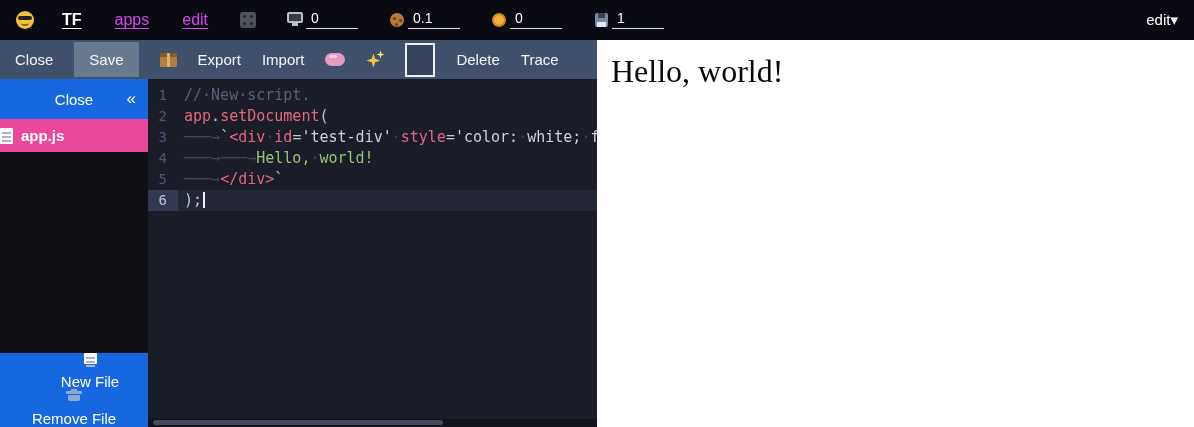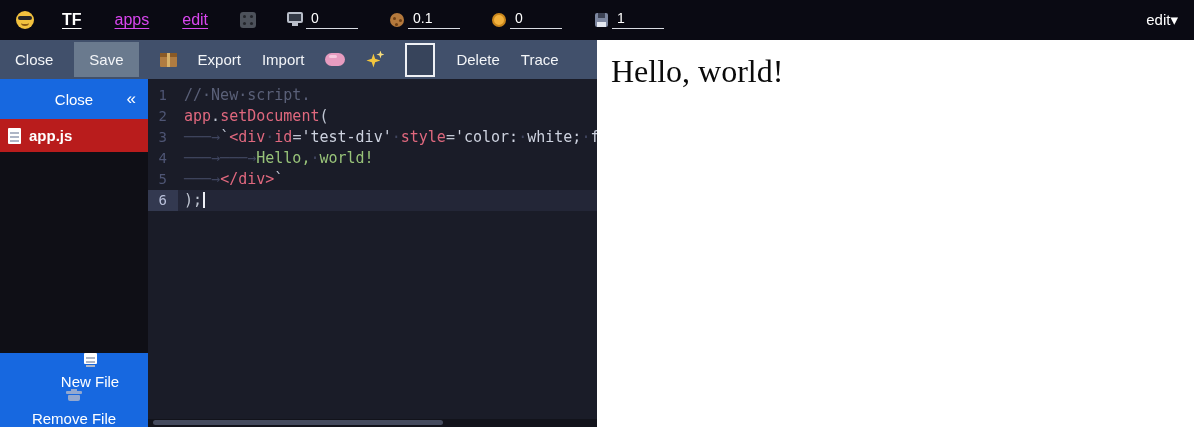--- a/index.html
+++ b/index.html
@@ -58,21 +58,21 @@
     clip-path:polygon(50% 0%,62% 38%,100% 50%,62% 62%,50% 100%,38% 62%,0% 50%,38% 38%); }
   .ic-sparkles::after { content:""; position:absolute; right:0; top:0; width:8px; height:8px; background:#f7dc7a;
     clip-path:polygon(50% 0%,62% 38%,100% 50%,62% 62%,50% 100%,38% 62%,0% 50%,38% 38%); }
 
   
   .sidebar { position:absolute; top:79px; left:0; width:148px; height:348px; background:#1768e0;
              display:flex; flex-direction:column; color:#fff; }
   .files-header { height:40px; display:flex; align-items:center; justify-content:center; position:relative; font-size:15px; }
   .collapse-btn { position:absolute; right:12px; top:50%; transform:translateY(-50%); color:#fff;
                   background:none; border:none; font-size:17px; cursor:pointer; }
-  .file-row { height:33px; background:#b91c1c; display:flex; align-items:center; padding-left:8px; gap:8px;
+  .file-row { height:33px; background:#ec4899; display:flex; align-items:center; padding-left:0; gap:8px;
               font-weight:700; font-size:15px; cursor:pointer; }
   .file-list { flex:1; background:#0f0f16; }
   .side-btn { height:37px; display:flex; align-items:center; gap:9px; font-size:15px; color:#fff;
               background:none; border:none; cursor:pointer; font-family:inherit;flex-direction:column; }
   .side-btn.new { padding-left:32px; }
   .side-btn.remove { }
   .ic-doc { width:13px; height:16px; background:#fff; border-radius:1px; position:relative; display:inline-block; }
   .ic-doc::after { content:""; position:absolute; left:2px; top:4px; width:9px; height:2px; background:#aeb6c6;
                    box-shadow:0 4px 0 #aeb6c6, 0 8px 0 #aeb6c6; }
   .ic-trash { width:12px; height:10px; background:#93a8cf; border-radius:1px 1px 2px 2px; position:relative;

